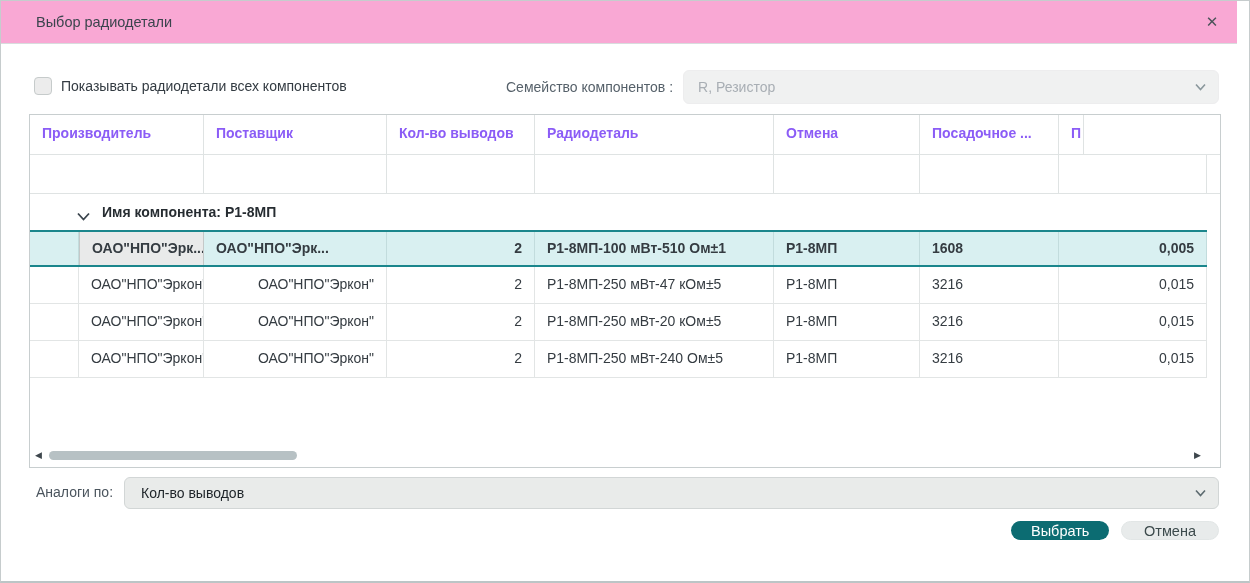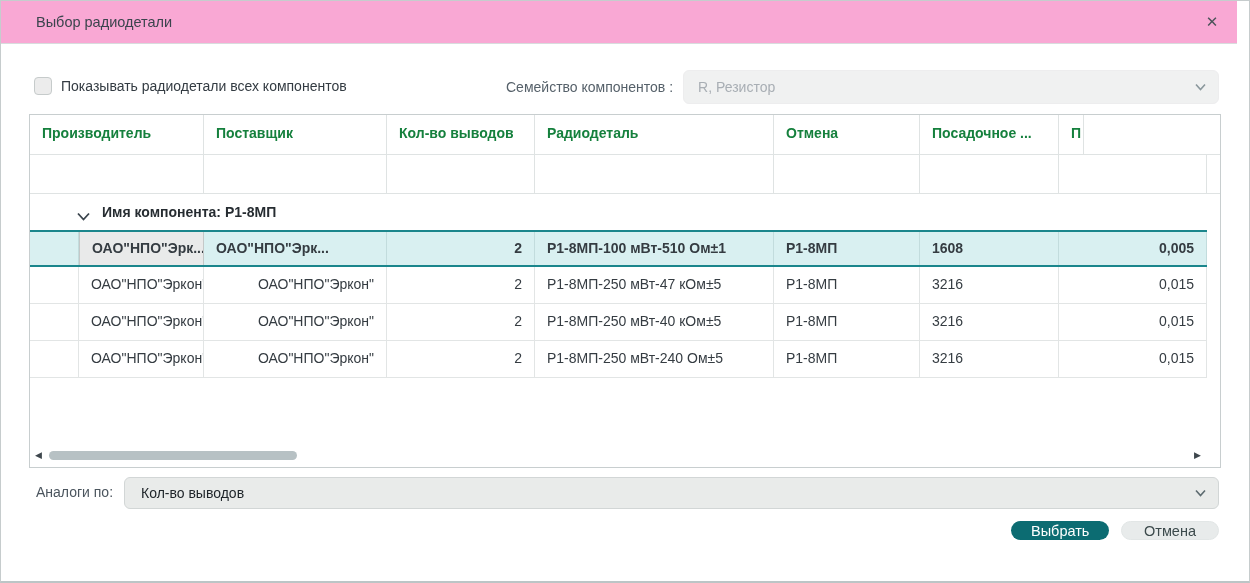--- a/index.html
+++ b/index.html
@@ -27,21 +27,21 @@
     white-space:nowrap;overflow:hidden;}
   .chev{position:absolute;right:12px;top:50%;margin-top:-4px;width:11px;height:8px;}
   .chev svg{display:block;}
 
   
   .table{position:absolute;left:28px;top:113px;width:1192px;height:354px;box-sizing:border-box;
     border:1px solid #c8cecf;background:#fff;overflow:hidden;}
   .thead,.tfilter{display:flex;}
   .thead{height:39px;border-bottom:1px solid #dfe3e3;}
   .th{box-sizing:border-box;border-right:1px solid #dfe3e3;padding:0 12px;line-height:37px;
-    font-size:14px;font-weight:700;color:#15803d;white-space:nowrap;overflow:hidden;flex:none;}
+    font-size:14px;font-weight:700;color:#8b5cf6;white-space:nowrap;overflow:hidden;flex:none;}
   .tfilter{height:38px;border-bottom:1px solid #dfe3e3;}
   .tf{box-sizing:border-box;border-right:1px solid #dfe3e3;flex:none;height:100%;}
   .group-row{width:1177px;box-sizing:border-box;display:flex;align-items:center;
     border-bottom:1px solid #e2e5e5;font-size:14px;font-weight:700;color:#262c31;}
   .group-row.lvl1{height:37px;padding-left:19px;}
   .group-row.lvl2{height:36px;padding-left:47px;border-bottom:none;}
   .group-row .gchev{width:13px;height:9px;margin-right:12px;flex:none;}
   .trow{display:flex;width:1177px;height:37px;box-sizing:border-box;border-bottom:1px solid #e2e5e5;}
   .td{box-sizing:border-box;border-right:1px solid #e2e5e5;padding:0 12px;line-height:35px;
     font-size:14px;color:#353c42;white-space:nowrap;overflow:hidden;flex:none;}
@@ -144,21 +144,21 @@
           <div class="td" style="width: 239px;">Р1-8МП-250 мВт-47 кОм±5</div>
           <div class="td" style="width: 146px;">Р1-8МП</div>
           <div class="td" style="width: 139px;">3216</div>
           <div class="td r" style="width: 148px;">0,015</div>
         </div>
         <div class="trow">
           <div class="td" style="width: 49px;"></div>
           <div class="td r" style="width: 125px;">ОАО"НПО"Эркон"</div>
           <div class="td r" style="width: 183px;">ОАО"НПО"Эркон"</div>
           <div class="td r" style="width: 148px;">2</div>
-          <div class="td" style="width: 239px;">Р1-8МП-250 мВт-40 кОм±5</div>
+          <div class="td" style="width: 239px;">Р1-8МП-250 мВт-20 кОм±5</div>
           <div class="td" style="width: 146px;">Р1-8МП</div>
           <div class="td" style="width: 139px;">3216</div>
           <div class="td r" style="width: 148px;">0,015</div>
         </div>
         <div class="trow">
           <div class="td" style="width: 49px;"></div>
           <div class="td r" style="width: 125px;">ОАО"НПО"Эркон"</div>
           <div class="td r" style="width: 183px;">ОАО"НПО"Эркон"</div>
           <div class="td r" style="width: 148px;">2</div>
           <div class="td" style="width: 239px;">Р1-8МП-250 мВт-240 Ом±5</div>

